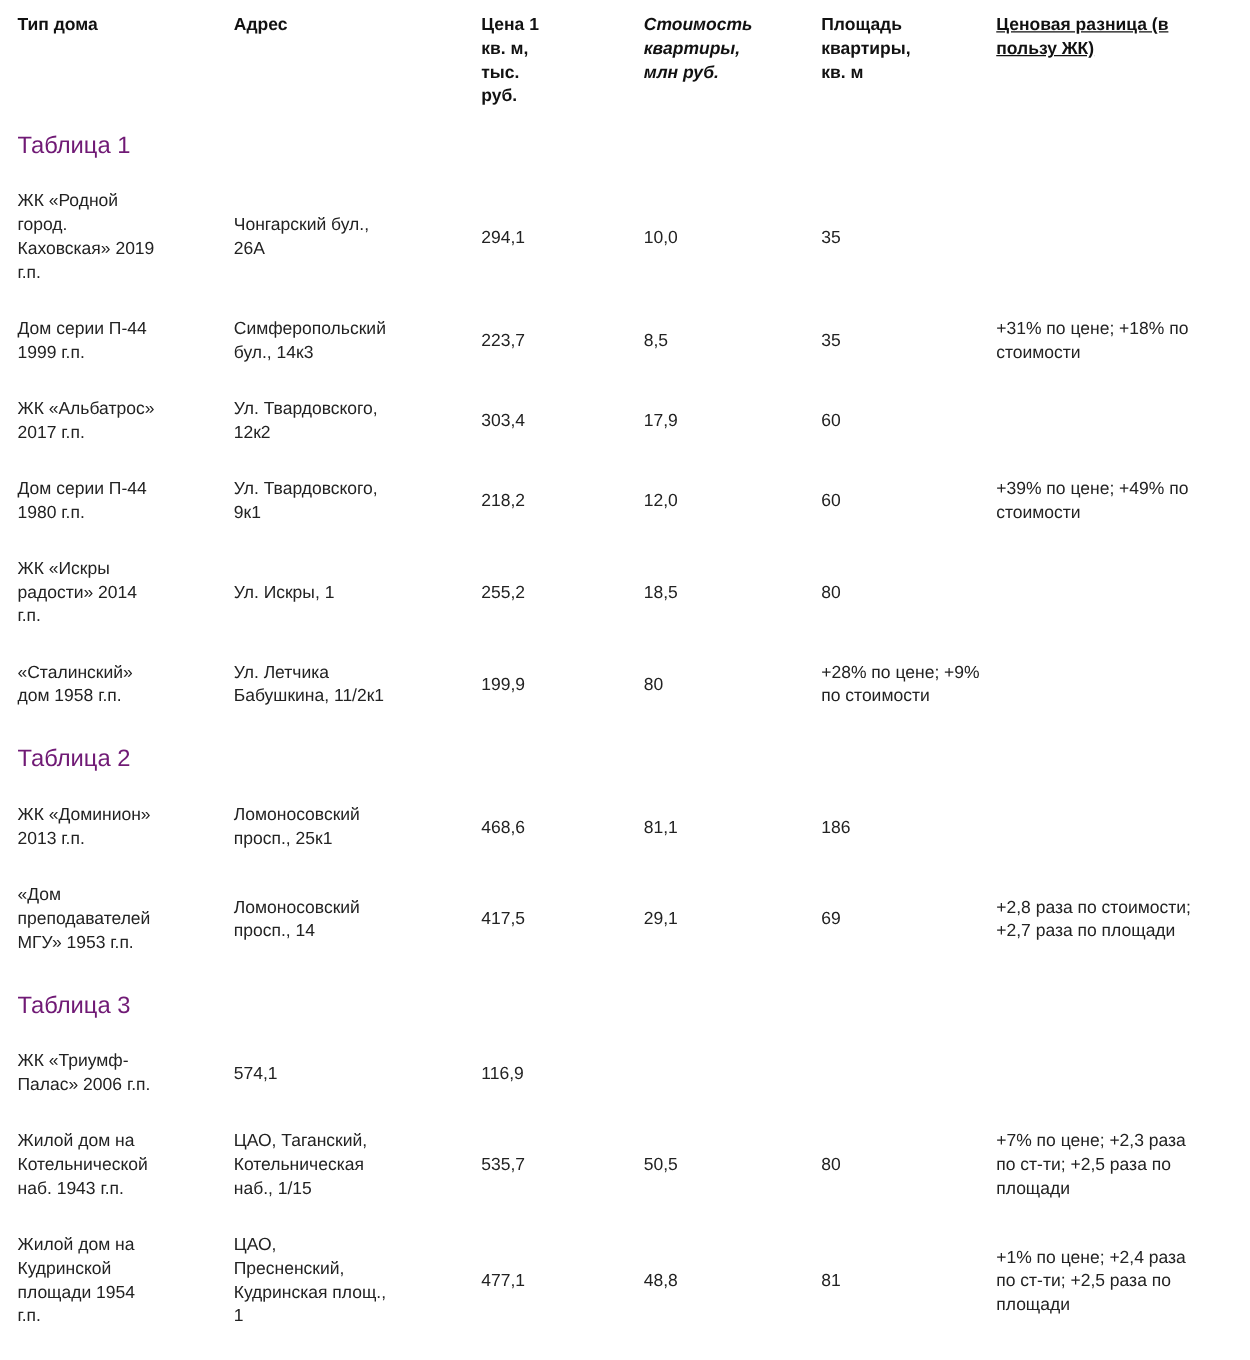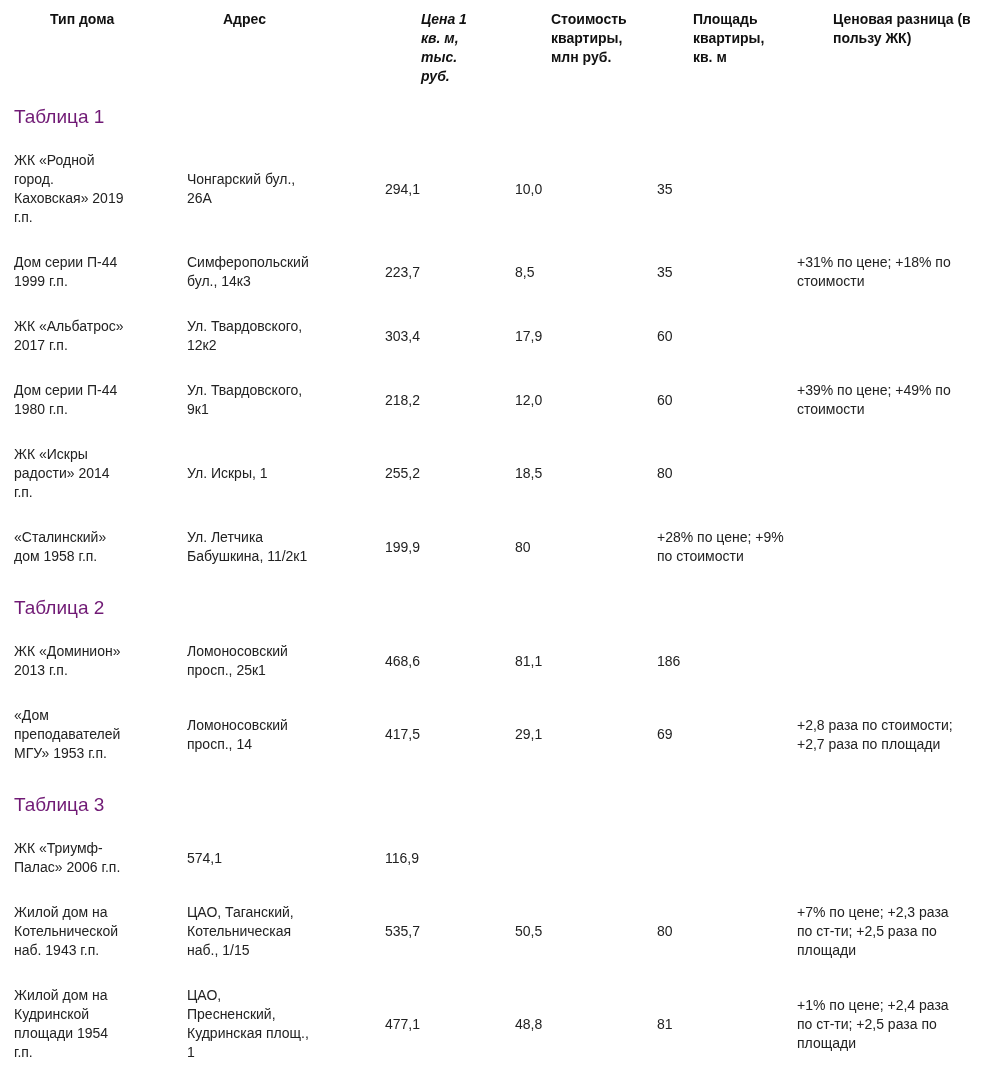--- a/index.html
+++ b/index.html
@@ -27,31 +27,30 @@
     font-size:14px;
     line-height:19px;
     padding:13px 8px 13px 0;
     box-sizing:border-box;
   }
   .header-row .cell{
     padding-top:0;
     padding-bottom:0;
     font-weight:bold;
     color:#111111;
-    margin-left:36px;
   }
   .wrap{display:inline-block;vertical-align:top;}
   
   .c1 .wrap{max-width:114px;}
   .c2 .wrap{max-width:122px;}
   .c6 .wrap{max-width:166px;}
-  .h3 .wrap{max-width:54px;font-style:italic;}
-  .h4 .wrap{max-width:90px;}
+  .h3 .wrap{max-width:54px;}
+  .h4 .wrap{max-width:90px;font-style:italic;}
   .h5 .wrap{max-width:82px;}
-  .h6 .wrap{max-width:162px;}
+  .h6 .wrap{max-width:162px;text-decoration:underline;}
   .section-title{
     color:#701a75;
     font-size:19px;
     line-height:24px;
     padding:17px 0 9px;
   }
   .section-title.first{padding-top:19px;}
 </style>
 </head>
 <body>

